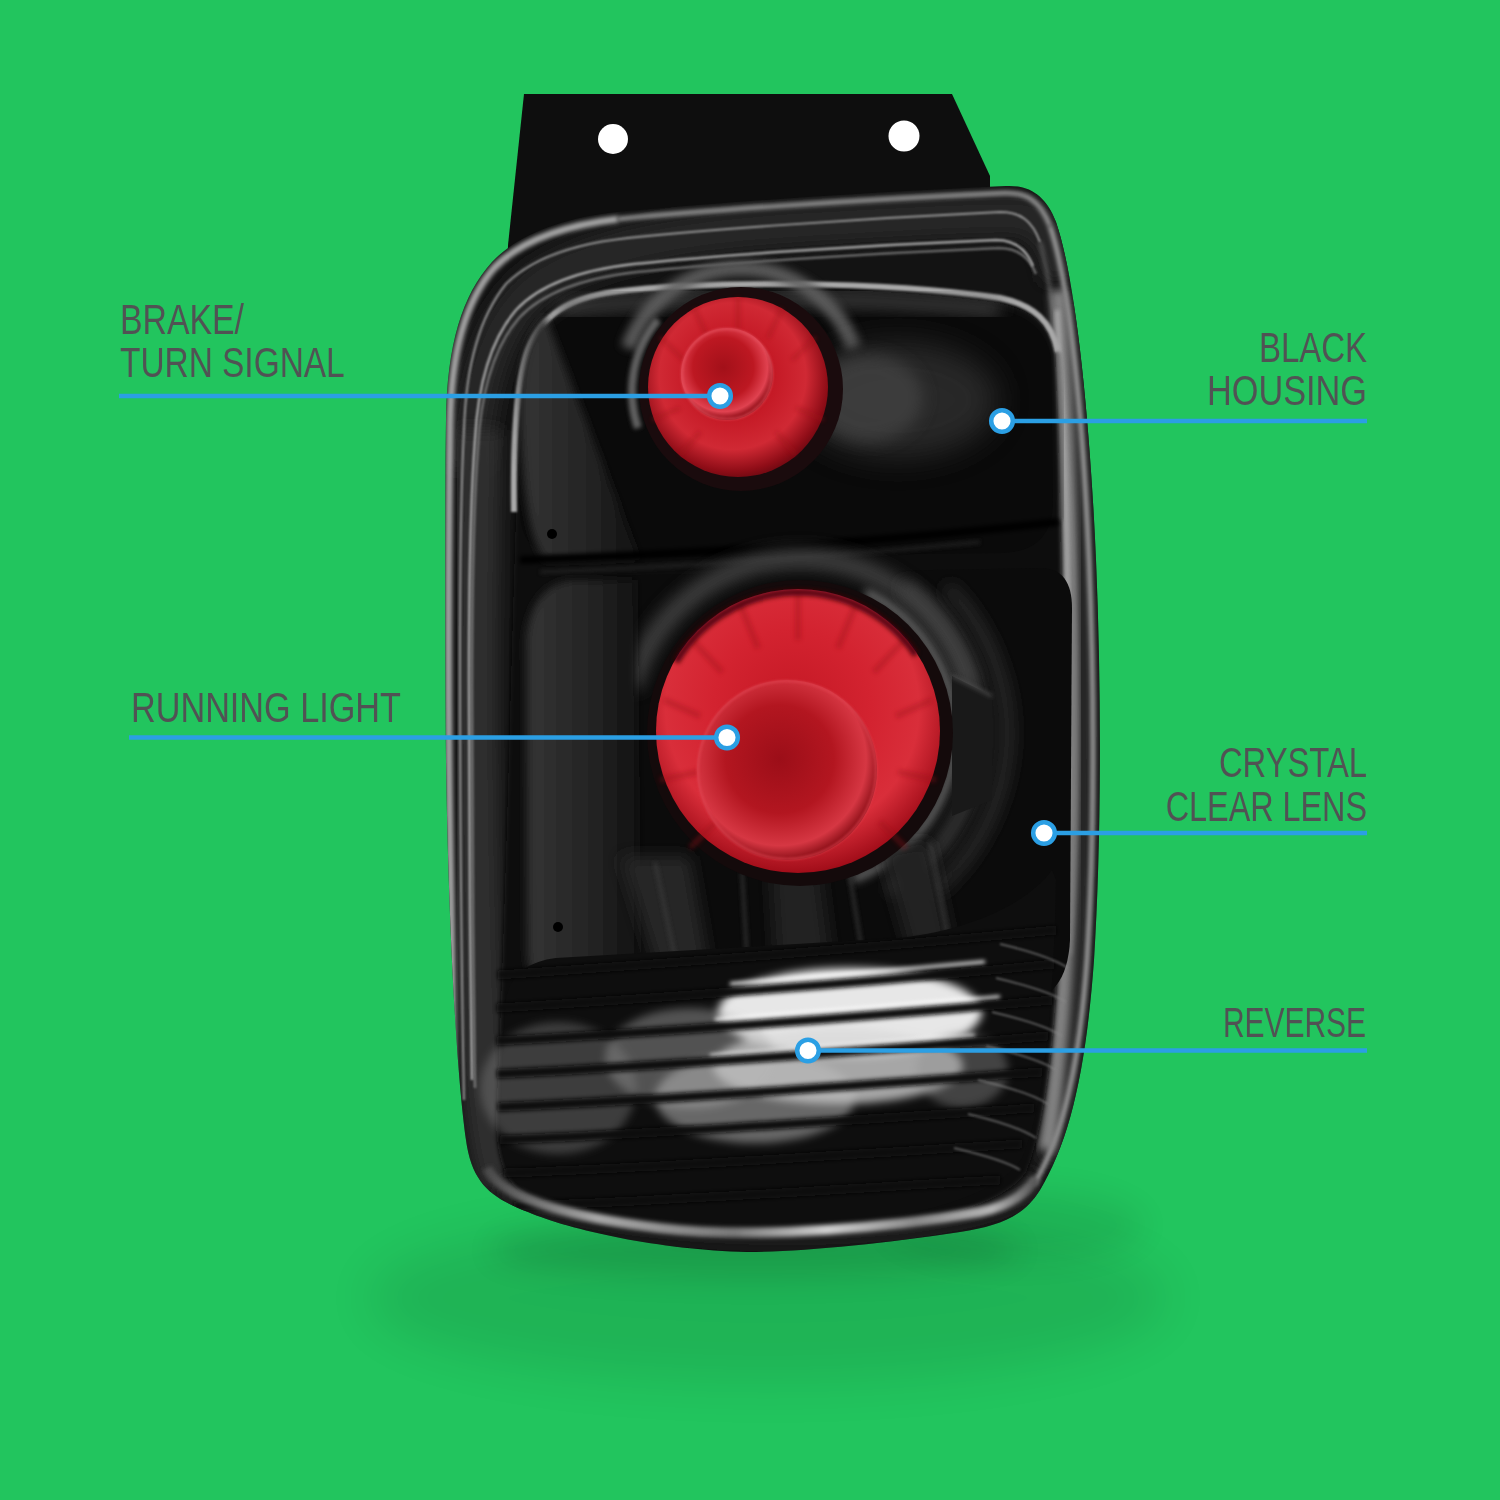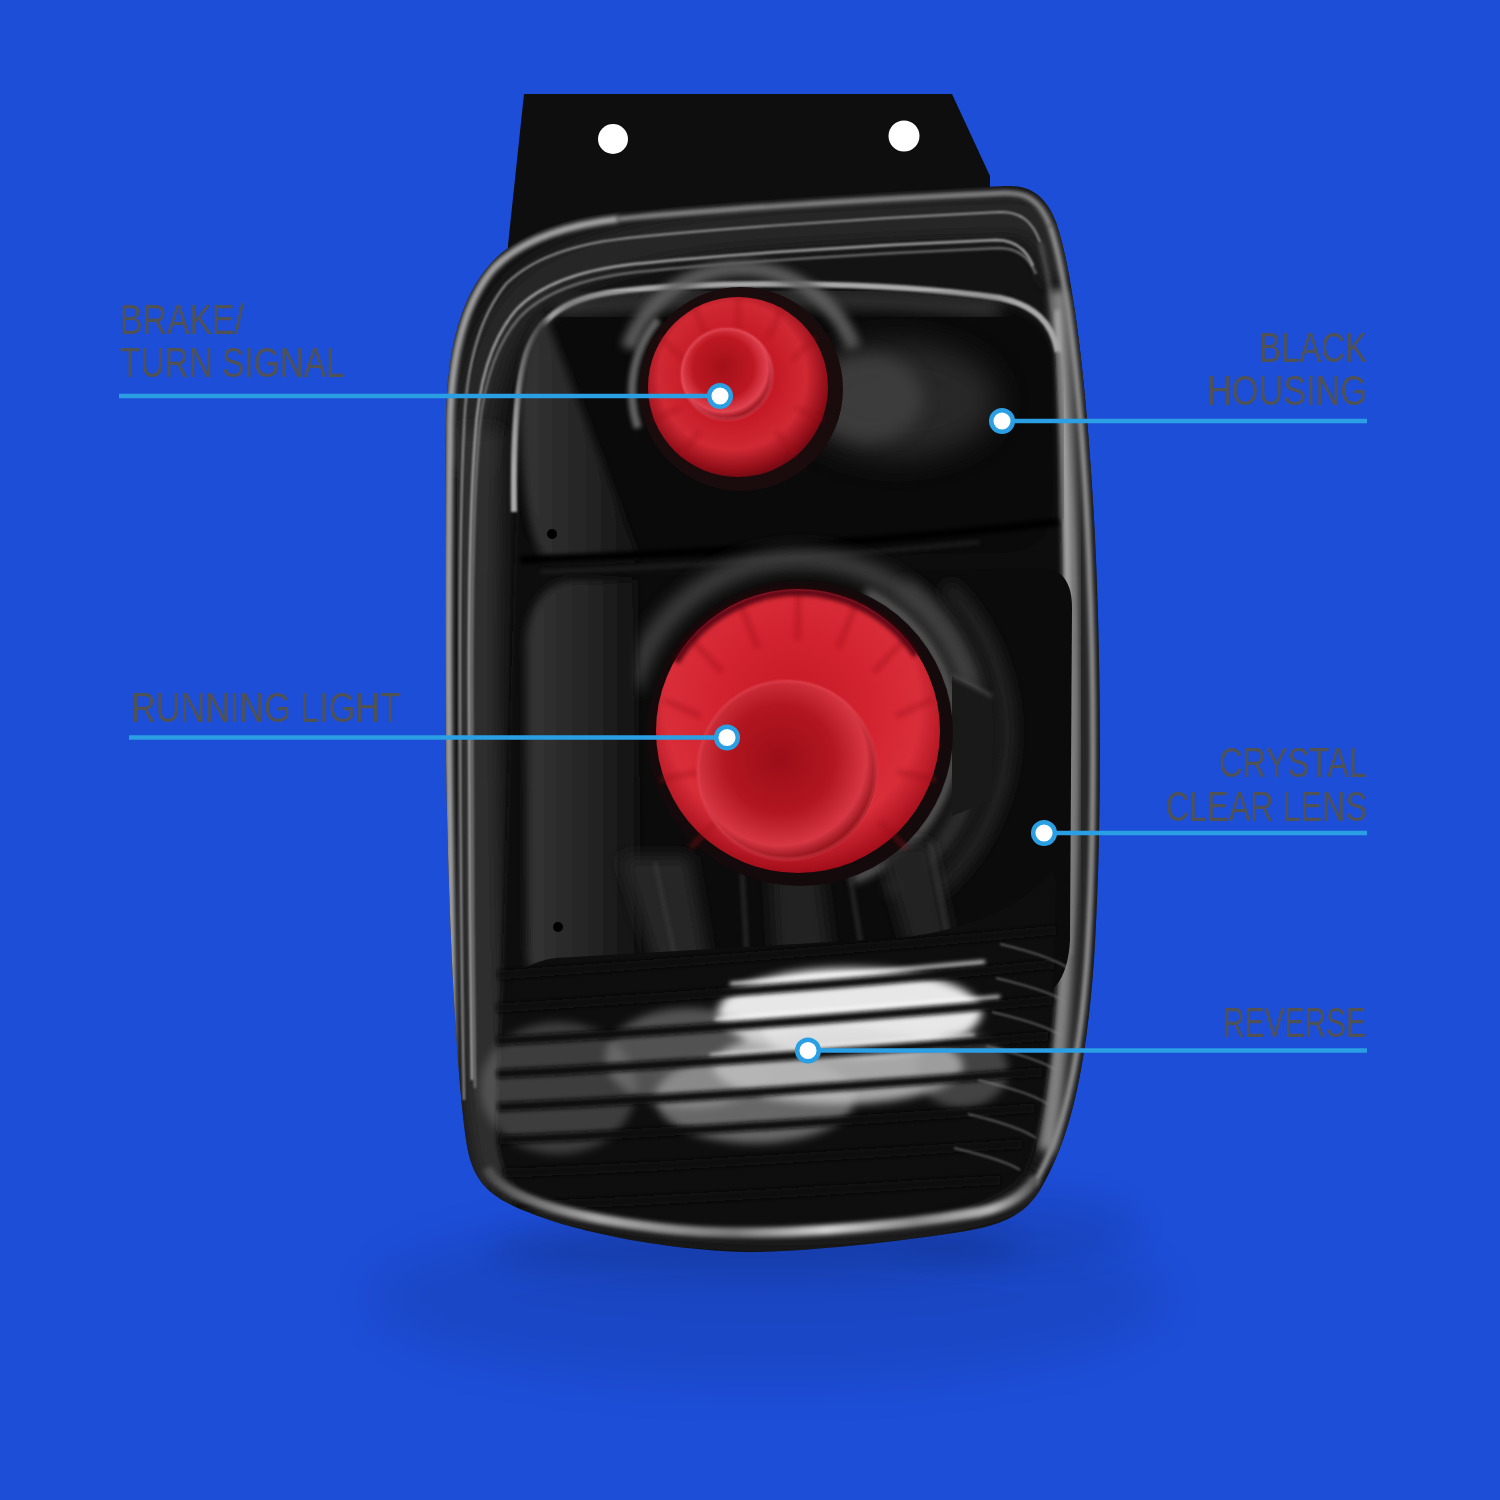--- a/index.html
+++ b/index.html
@@ -1,16 +1,16 @@
 <!DOCTYPE html>
 <html><head>
 <meta charset="utf-8">
 <style>
 html,body{margin:0;padding:0;background:#ffffff;}
-#stage{position:relative;width:1500px;height:1500px;background:#1d4ed8;overflow:hidden;
+#stage{position:relative;width:1500px;height:1500px;background:#22c55e;overflow:hidden;
 font-family:"Liberation Sans",sans-serif;}
 svg{position:absolute;left:0;top:0;}
 </style>
 </head>
 <body>
 <div id="stage">
 <svg width="1500" height="1500" viewBox="0 0 1500 1500">
 <defs>
   <radialGradient id="redTop" cx="0.47" cy="0.44" r="0.60">
     <stop offset="0" stop-color="#ad121c"></stop>

